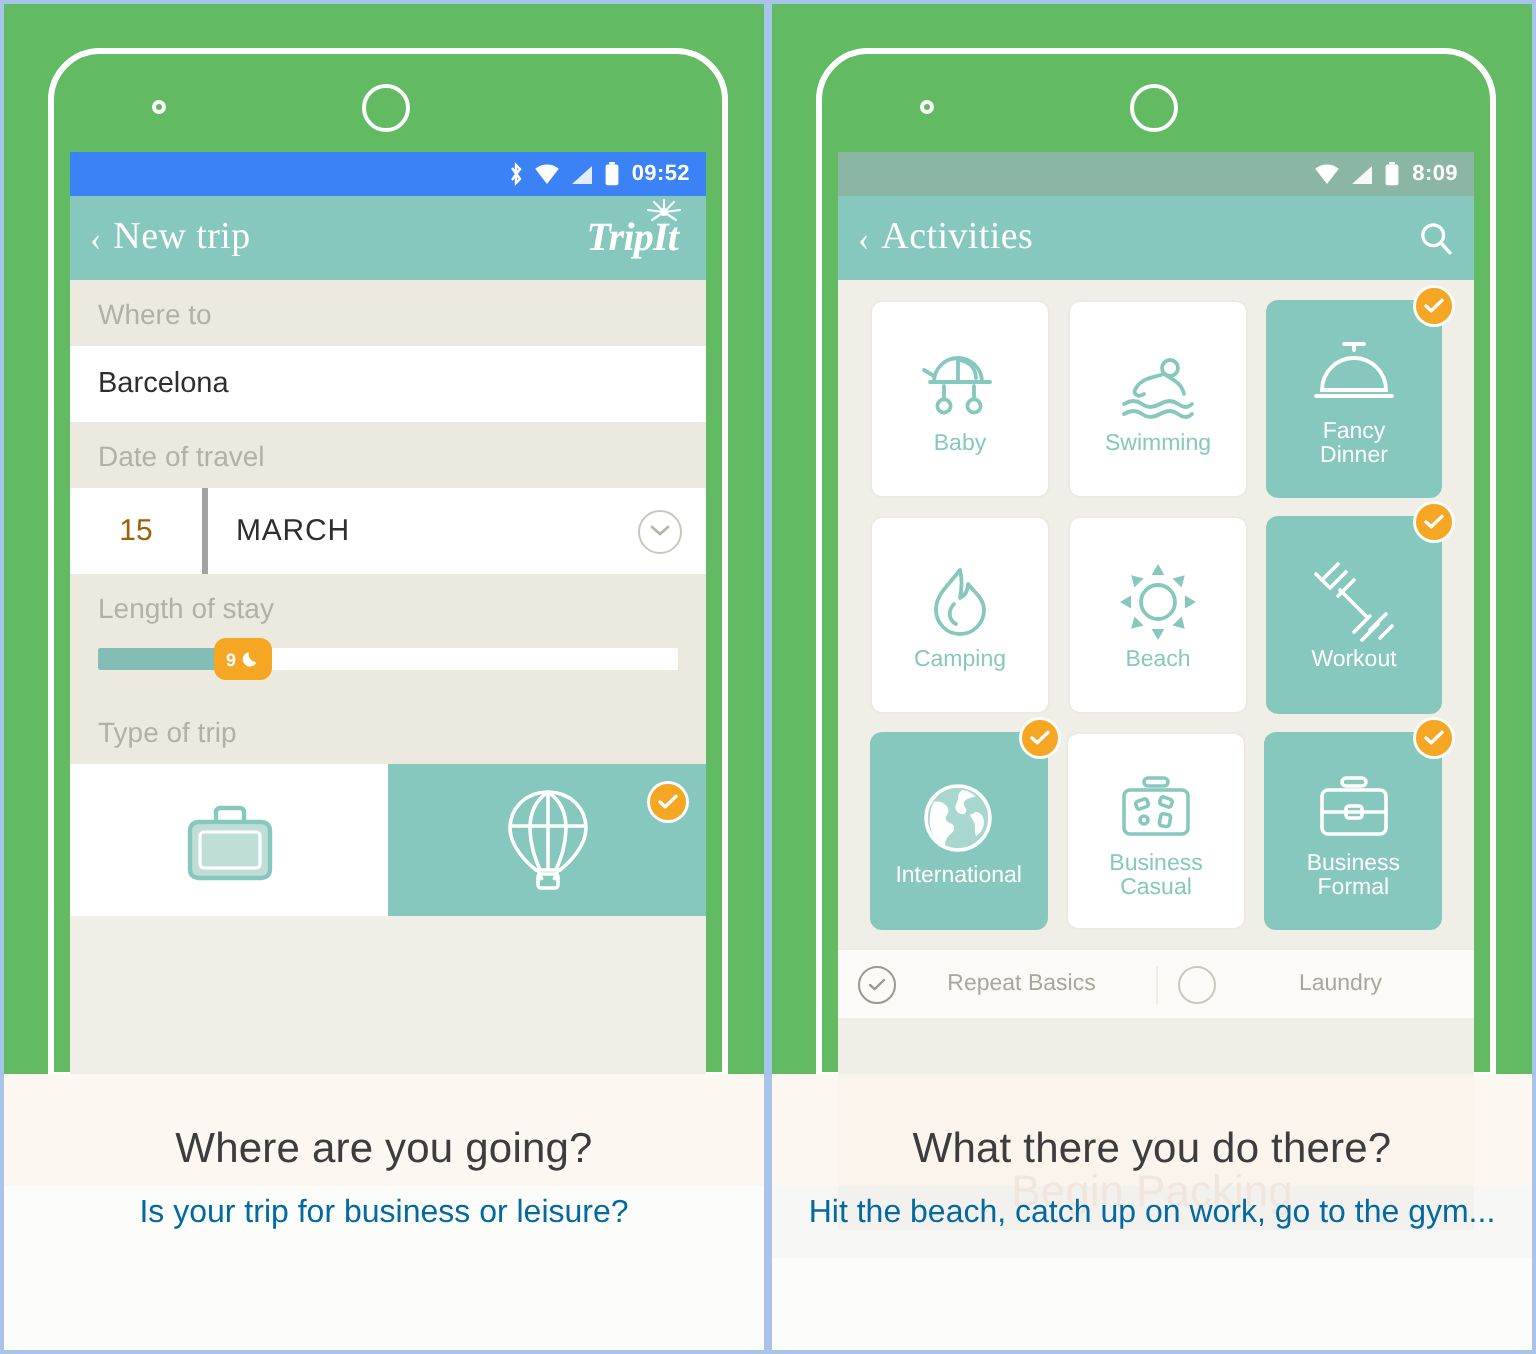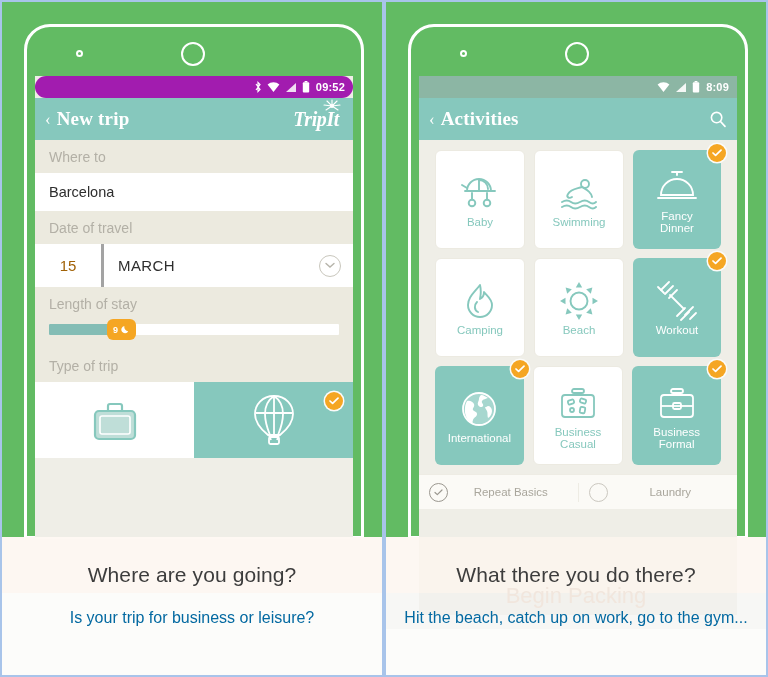--- a/index.html
+++ b/index.html
@@ -57,40 +57,40 @@
   .screen.left{height:461px;background:#efeee7;}
   .screen.right{height:539px;background:#efeee7;}
 
   
   .statusbar{
     height:22px;display:flex;align-items:center;justify-content:flex-end;
     padding:0 8px;box-sizing:border-box;
     font-size:11px;font-weight:bold;color:#ffffff;
     letter-spacing:.2px;
   }
-  .statusbar.dark{background:#a21caf;border-radius:11px;}
+  .statusbar.dark{background:#3b82f6;}
   .statusbar.sage{background:#8cb6a4;}
   .sb-icons{display:flex;align-items:center;gap:5px;margin-right:6px;}
   .sb-ico{display:block;}
 
   
   .appbar{
     height:42px;display:flex;align-items:center;
     padding:0 10px;box-sizing:border-box;
     background:#86c8bd;
     color:#ffffff;
   }
   .appbar.right{background:#86c8bd;}
   .chev-back{
     font-size:17px;line-height:1;margin-right:6px;opacity:.95;
     font-family:"Liberation Serif", serif;
   }
   .appbar-title{
     font-family:"Liberation Serif", serif;
-    font-size:19px;font-weight:bold;letter-spacing:.2px;
+    font-size:19px;font-weight:normal;letter-spacing:.2px;
     flex:1;
   }
   .tripit-logo{
     position:relative;display:inline-block;
     font-family:"Liberation Serif", serif;
     font-style:italic;font-weight:bold;font-size:20px;
     color:#ffffff;letter-spacing:-.4px;padding-right:4px;
   }
   .burst{position:absolute;right:-2px;top:-10px;width:26px;height:16px;}
   .search-ico{width:18px;height:18px;}
@@ -196,21 +196,21 @@
     display:flex;flex-direction:column;align-items:center;
     padding-top:26px;box-sizing:border-box;
   }
   .cap-ghost{
     position:absolute;top:46px;left:0;width:100%;text-align:center;
     font-size:22px;color:#f1e6dd;pointer-events:none;
   }
   .cap-title{
     position:relative;
     font-size:21px;color:#3d3d3d;font-weight:normal;letter-spacing:.1px;
-    margin-bottom:20px;
+    margin-bottom:9px;
   }
   .cap-sub{
     position:relative;
     font-size:16px;color:#0369a1;text-align:center;line-height:21px;
     padding:0 18px;
   }
   .cap-band{
     position:absolute;left:0;top:535px;width:100%;height:56px;
     background:#fdf5ef;opacity:.75;
   }

